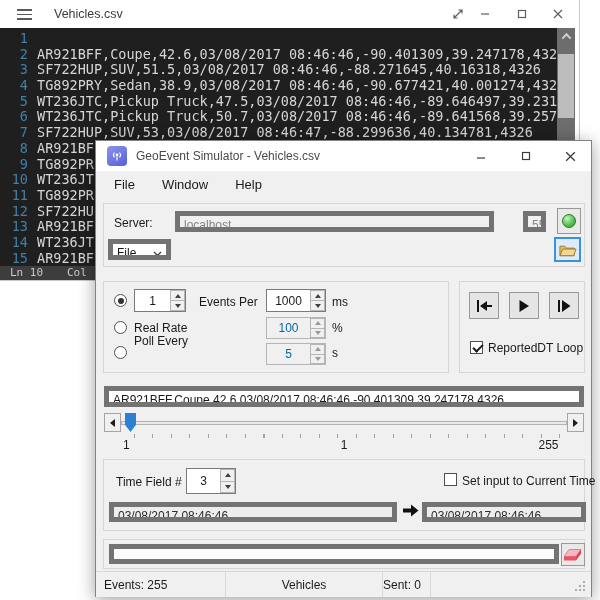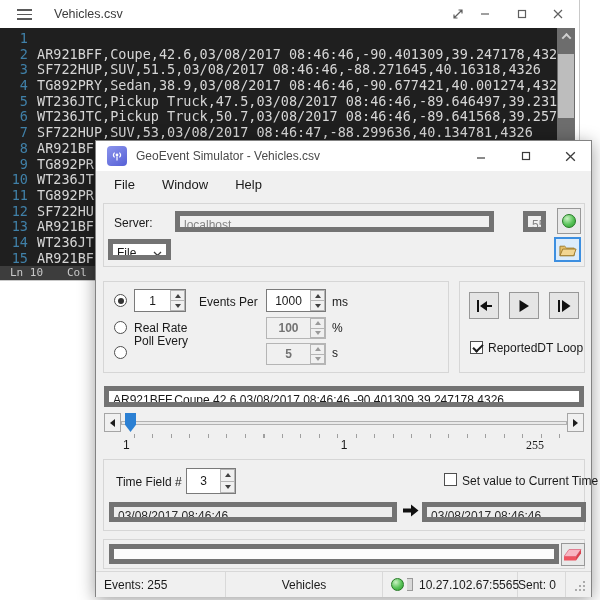--- a/index.html
+++ b/index.html
@@ -48,21 +48,21 @@
          white-space:nowrap; overflow:hidden; }
   .fld.dis { background:#f0f0f0; color:#848484; }
   .fld.datef { background:#ededed; color:#2a2a2a; }
 
   .spin { position:absolute; display:flex; border:1px solid #7a7a7a; background:#fff; }
   .spin .sv { flex:1; text-align:center; align-self:center; font-size:12px; }
   .spin .sb { width:15px; flex:none; display:flex; flex-direction:column; }
   .spin .sb > div { flex:1; background:#f0f0f0; border:1px solid #b5b5b5; display:flex; align-items:center; justify-content:center; }
   .spin .sb > div + div { border-top:none; }
   .spin.dis { border-color:#b5b5b5; background:#f0f0f0; }
-  .spin.dis .sv { color:#737373;font-weight:bold; }
+  .spin.dis .sv { color:#0369a1; }
   .tri-u { width:0; height:0; border-left:3.5px solid transparent; border-right:3.5px solid transparent; border-bottom:4px solid #404040; }
   .tri-d { width:0; height:0; border-left:3.5px solid transparent; border-right:3.5px solid transparent; border-top:4px solid #404040; }
 
   .radio { position:absolute; width:13px; height:13px; border:1px solid #4f4f4f; border-radius:50%; background:#fff; }
   .radio.sel::after { content:""; position:absolute; inset:2.5px; background:#333; border-radius:50%; }
   .chk { position:absolute; width:13px; height:13px; border:1px solid #4f4f4f; background:#fff; }
   .chk.on::after { content:""; position:absolute; left:1.5px; top:2px; width:8px; height:4px;
                    border-left:2px solid #1d1d1d; border-bottom:2px solid #1d1d1d; transform:rotate(-45deg); }
 
   .pbtn { position:absolute; width:30px; height:27px; background:#e5e5e5; border:1px solid #989898;
@@ -294,37 +294,37 @@
         <span class="tri-l"></span>
       </div>
     <div class="sl-arrow" style="right:0;">
         <span class="tri-r"></span>
       </div>
     <div class="sl-thumb"></div>
   </div>
   <div class="sl-ticks"></div>
   <span class="lbl" style="left:27px; top:297px;">1</span>
   <div class="lbl" style="left:8px; top:297px; width:480px; text-align:center;">1</div>
-  <div class="lbl" style="left:430px; top:297px; width:45px; text-align:left;font-family:Liberation Serif, serif;">255</div>
+  <div class="lbl" style="left:430px; top:297px; width:45px; text-align:center;">255</div>
 
   <div class="grp" style="left:7px; top:318px; width:482px; height:72px;">
     <span class="lbl" style="left:12px; top:15px;">Time Field #</span>
     <div class="spin" style="left:82px; top:8px; width:50px; height:26px;">
       <span class="sv">3</span>
       <span class="sb">
           <div>
             <span class="tri-u"></span>
           </div>
           <div>
             <span class="tri-d"></span>
           </div>
         </span>
     </div>
     <div class="chk" style="left:340px; top:13px;"></div>
-    <span class="lbl" style="left:358px; top:14px;">Set value to Current Time</span>
+    <span class="lbl" style="left:358px; top:14px;">Set input to Current Time</span>
     <div class="fld datef" style="left:5px; top:42px; width:288px; height:20px;">03/08/2017 08:46:46</div>
     <svg style="position:absolute; left:299px; top:44px;" width="16" height="13" viewBox="0 0 16 13">
       <path d="M0 4.5 H8 V0.5 L15.5 6.5 L8 12.5 V8.5 H0 Z" fill="#111"></path>
     </svg>
     <div class="fld datef" style="left:318px; top:42px; width:164px; height:20px;">03/08/2017 08:46:46</div>
   </div>
 
   <div class="grp" style="left:7px; top:398px; width:482px; height:30px;">
     <div class="fld" style="left:5px; top:4px; width:450px; height:20px; background:#fcfcfc;"></div>
     <div class="gbtn" style="left:457px; top:3px; width:24px; height:23px;">
@@ -336,23 +336,18 @@
     </div>
   </div>
 
   <div class="s-statusbar">
     <div class="s-cell" style="width:130px; padding-left:8px;">
       <span>Events: 255</span>
     </div>
     <div class="s-cell" style="width:157px; justify-content:center;">
       <span>Vehicles</span>
     </div>
-    <div class="s-cell" style="width:135px; padding-left:8px; gap:6px;">
-      <span class="statsphere"></span>
-        <span class="statframe"></span>
-      <span>10.27.102.67:5565</span>
-    </div>
     <div class="s-cell" style="width:48px; justify-content:flex-start;">
       <span>Sent: 0</span>
     </div>
   </div>
   <span class="grip"></span>
 </div>
 
 </body></html>

